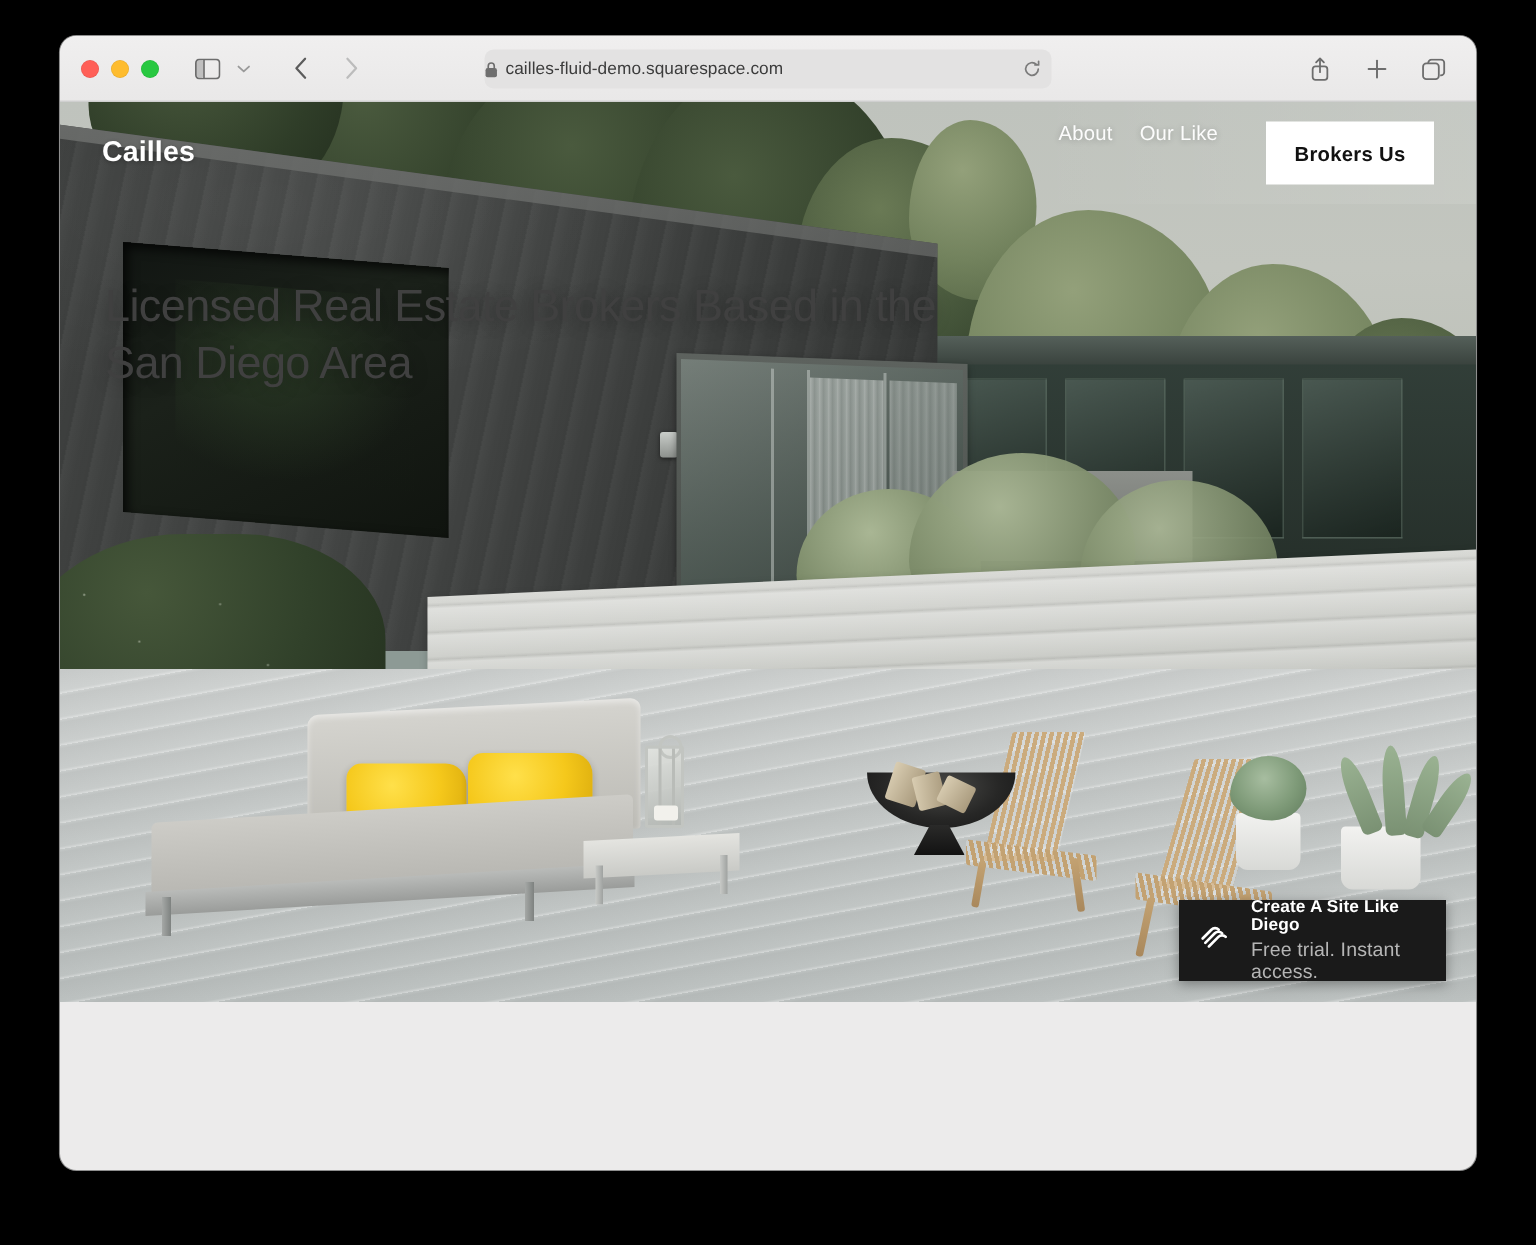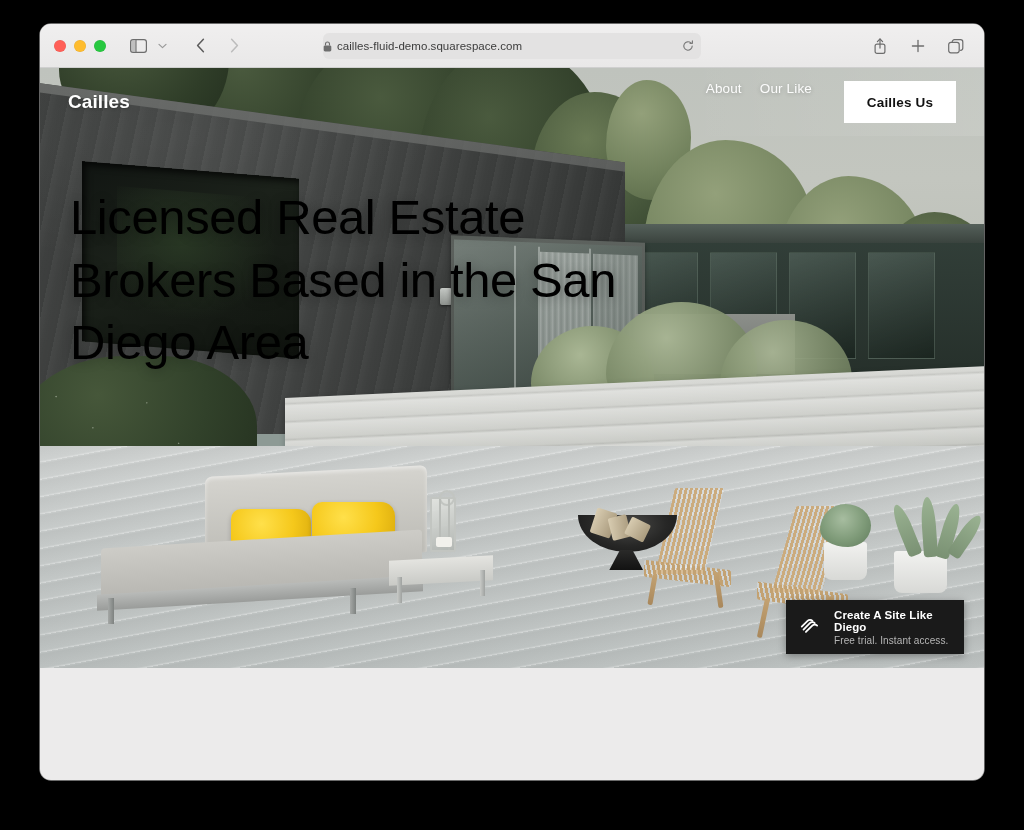--- a/index.html
+++ b/index.html
@@ -432,42 +432,42 @@
     font-size: 13.5px; font-weight: 600; color: #111;
     letter-spacing: .2px;
   }
   #nav-right-pad { width: 28px; }
 
   
   #hero-headline {
     position: absolute; left: 30px; top: 118px;
     width: 560px;
     z-index: 15;
-    font-size: 49px;
+    font-size: 30px;
     line-height: 1.28;
     font-weight: 400;
-    color: #000000;
+    color: #404040;
     letter-spacing: -0.4px;
     text-shadow: 0 2px 12px rgba(0,0,0,.3);
   }
 
   
   #sqsp-badge {
     position: absolute; right: 20px; bottom: 14px;
     width: 178px; height: 54px;
     background: #1a1a1a;
     display: flex; align-items: center;
     padding: 0 12px;
     gap: 11px;
     z-index: 30;
     box-shadow: 0 2px 8px rgba(0,0,0,.35);
   }
   #sqsp-badge-text { display: flex; flex-direction: column; gap: 2px; }
   #sqsp-title { font-size: 11.5px; color: #fff; font-weight: 600; letter-spacing: .1px; }
-  #sqsp-sub { font-size: 10px; color: #b6b6b6; letter-spacing: .1px; }
+  #sqsp-sub { font-size: 13px; color: #b6b6b6; letter-spacing: .1px; }
 </style>
 </head>
 <body>
 
 <div id="screen">
 
   <div id="browser-window">
 
     <div id="toolbar">
 
@@ -639,21 +639,21 @@
       <div class="agave-leaf" style="left:93.4%; top:71.5%; width:1.5%; height:10%; transform: rotate(-4deg);"></div>
       <div class="agave-leaf" style="left:95.6%; top:72.5%; width:1.5%; height:9.4%; transform: rotate(16deg);"></div>
       <div class="agave-leaf" style="left:97.4%; top:74%;   width:1.5%; height:8%;  transform: rotate(34deg);"></div>
 
       <div id="site-header">
         <div id="nav-backdrop"></div>
         <div id="site-logo">Cailles</div>
         <div id="site-nav">
           <a class="nav-link">About</a>
           <a class="nav-link">Our Like</a>
-          <div id="contact-button">Cailles Us</div>
+          <div id="contact-button">Brokers Us</div>
         </div>
         <div id="nav-right-pad"></div>
       </div>
 
       <h1 id="hero-headline">Licensed Real Estate Brokers Based in the San Diego Area</h1>
 
       <div id="sqsp-badge">
         <span>
           <svg width="25" height="25" viewBox="0 0 24 24" fill="none">
             <path d="M3.6 13.1l5.6-5.6a3.3 3.3 0 0 1 4.7 0" stroke="#fff" stroke-width="1.7" stroke-linecap="round" fill="none"></path>

